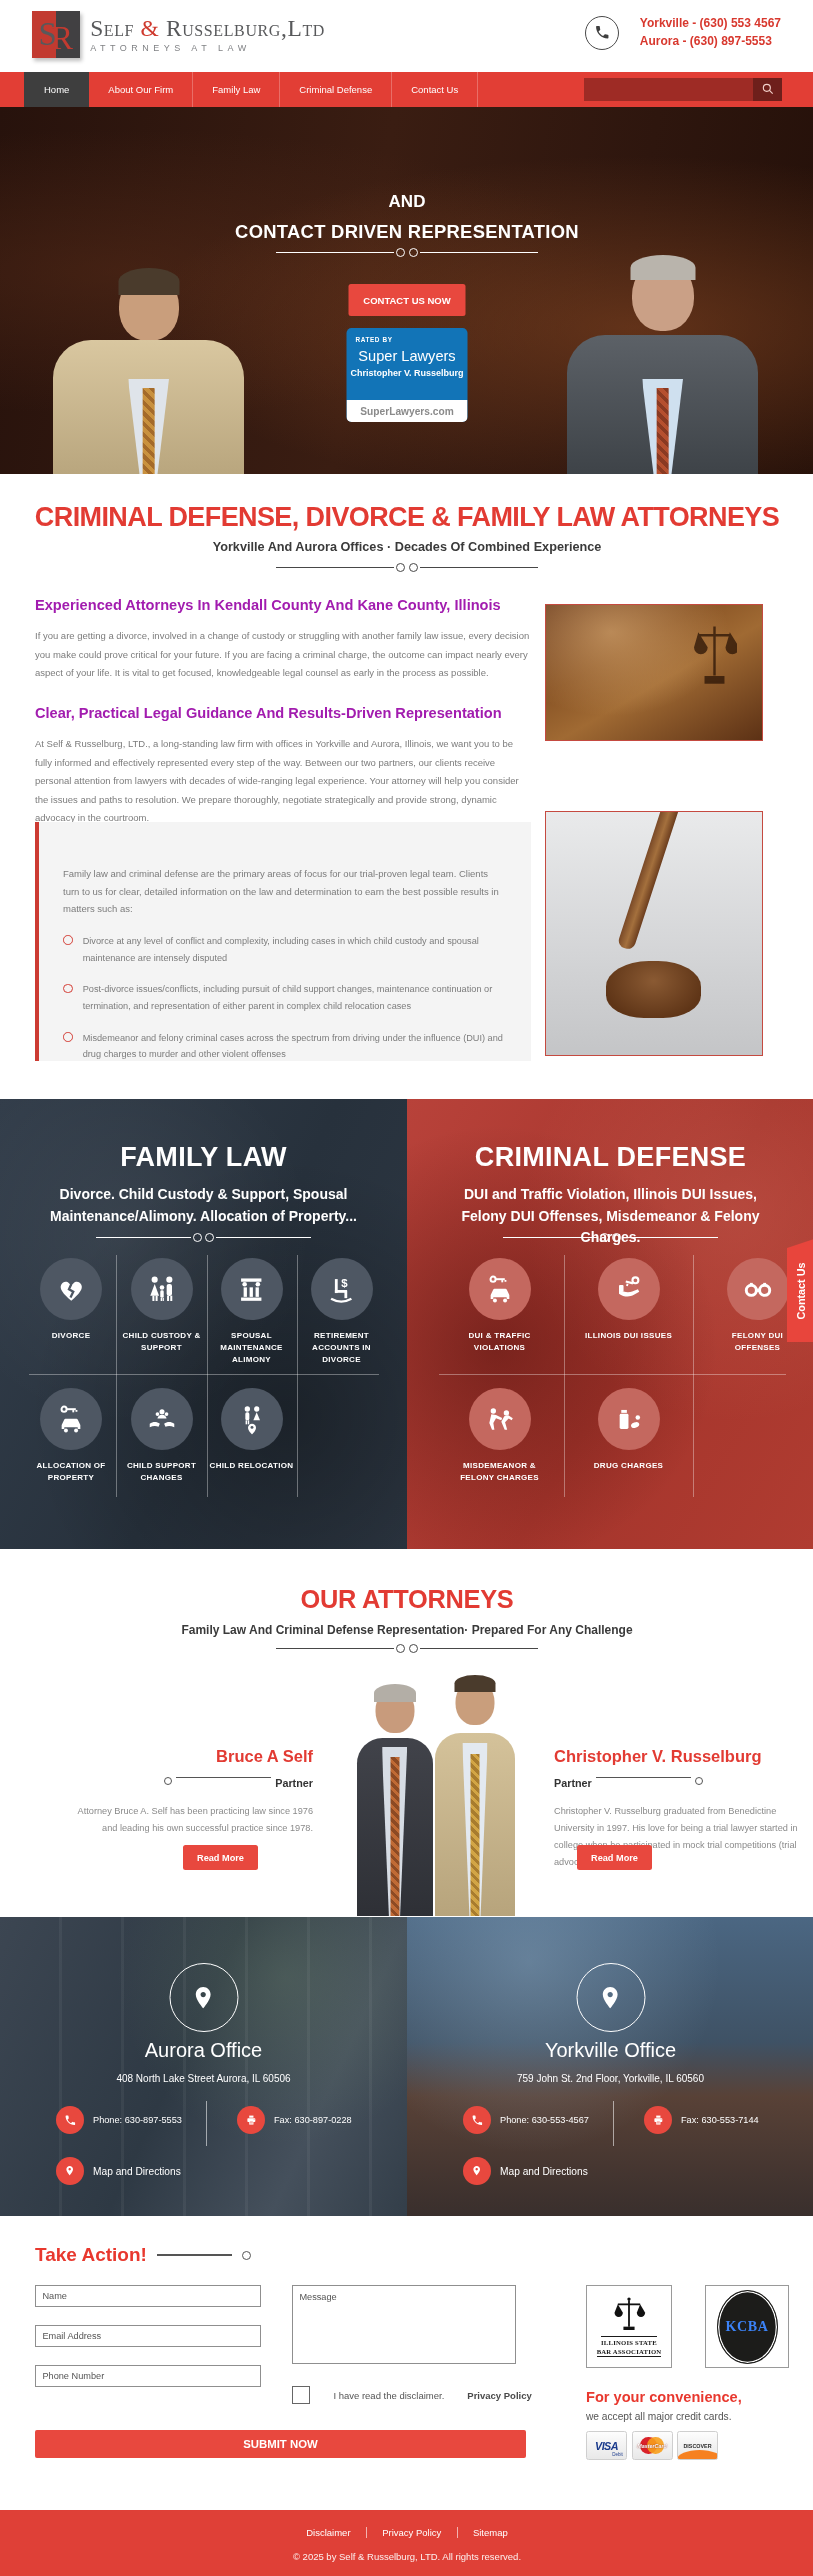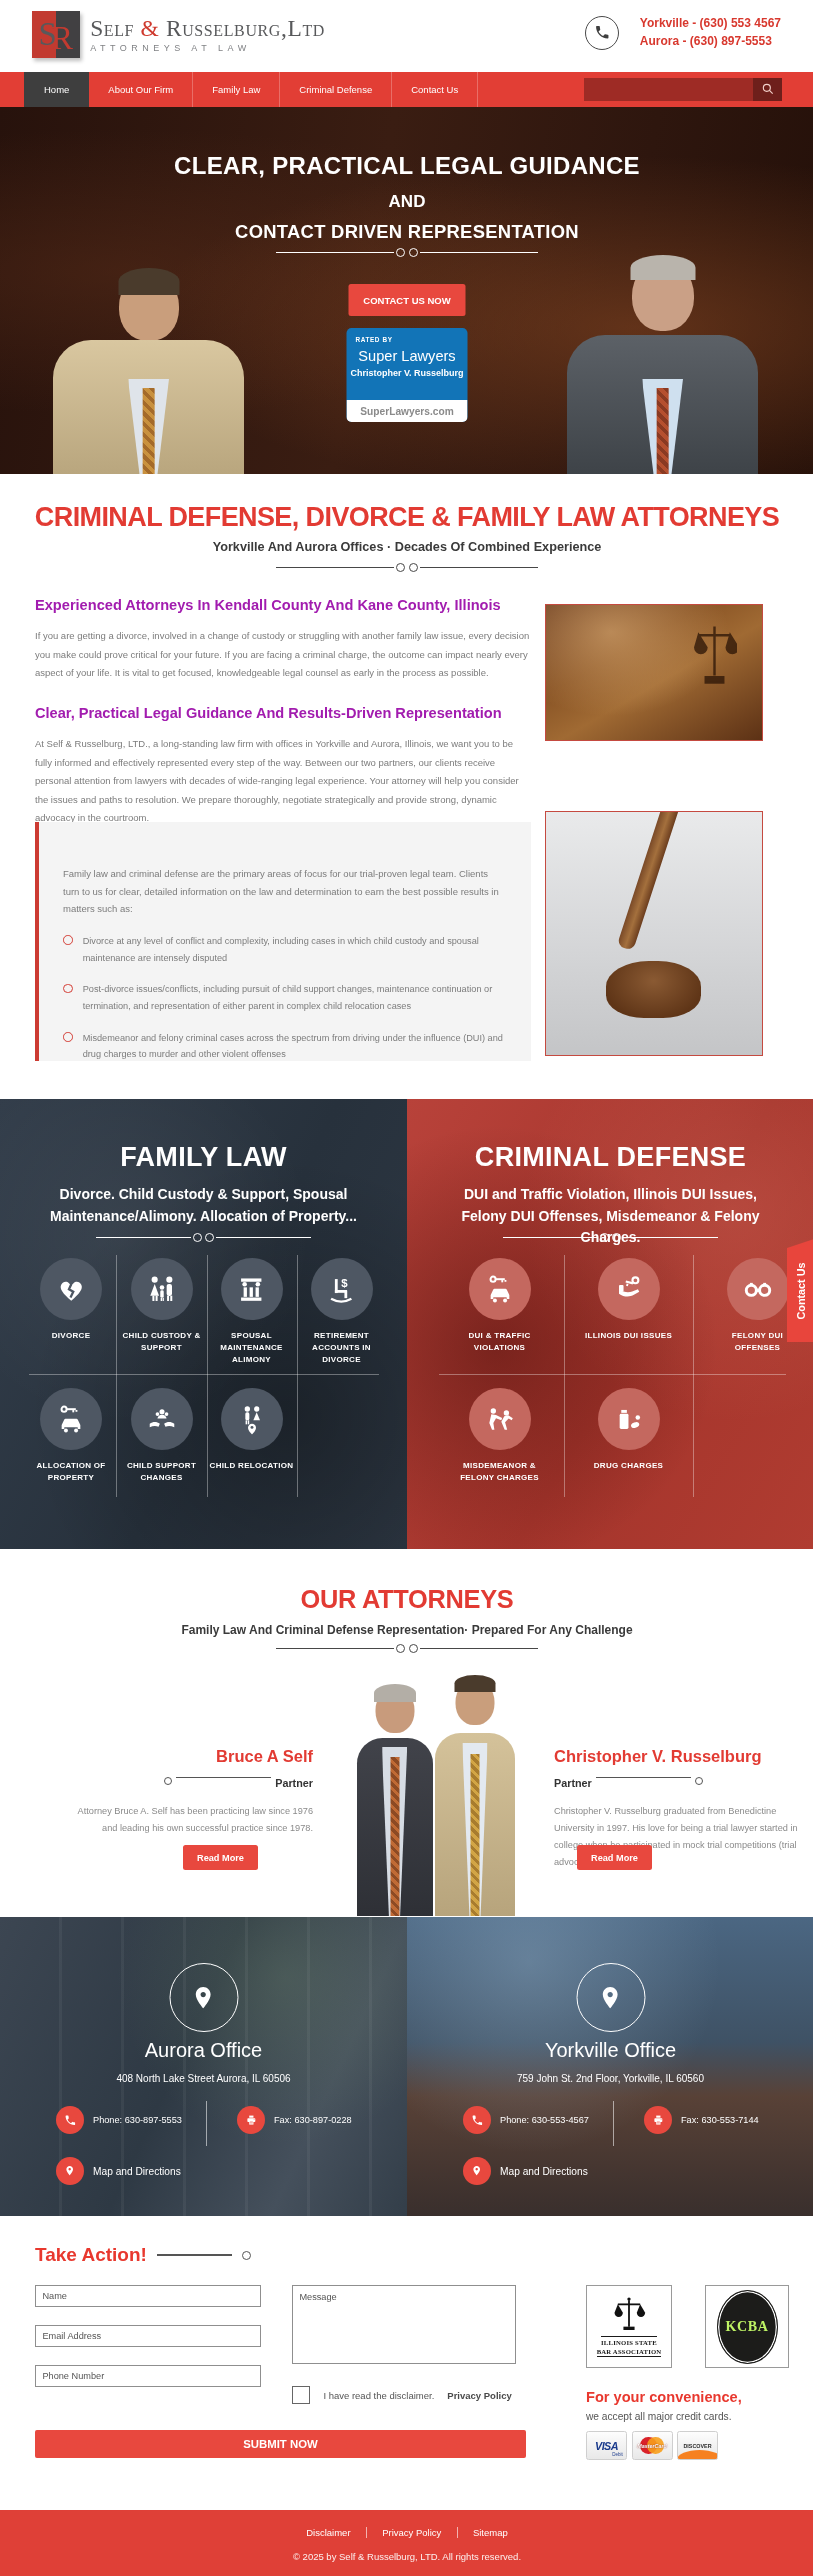--- a/index.html
+++ b/index.html
@@ -157,31 +157,31 @@
   .map-row { position:absolute; left:56px; top:240px; display:flex; align-items:center; gap:9px; cursor:pointer; }
 
   
   .action { height:294px; background:#fff; }
   .ta-title { position:absolute; left:35px; top:28px; font-size:19px; font-weight:bold; color:#e8382e; display:flex; align-items:center; gap:10.2px; }
   .ta-deco-ln { width:75px; height:1.3px; background:#555; }
   .ta-deco-c { width:9px; height:9px; border:1.3px solid #555; border-radius:50%; }
   .f-in { position:absolute; left:35px; width:226px; height:22px; border:1.3px solid #8f8f8f; padding:0 6.4px; font-size:9.2px; font-family:inherit; color:#444; outline:none; }
   .f-in::placeholder, .f-msg::placeholder { color:#555; }
   .f-msg { position:absolute; left:292px; top:69px; width:224px; height:79px; border:1.3px solid #8f8f8f; padding:6.4px; font-size:9.2px; font-family:inherit; color:#444; resize:none; outline:none; }
-  .chk-row { position:absolute; left:292px; top:170px; display:flex; align-items:center; gap:13px; font-size:9.5px; color:#555; }
+  .chk-row { position:absolute; left:292px; top:170px; display:flex; align-items:center; gap:23px; font-size:9.5px; color:#555; }
   .chk-row input { width:18.4px; height:18.4px; accent-color:#fff; border:1.3px solid #666; appearance:none; background:#fff; cursor:pointer; }
   .chk-row .pp { font-weight:bold; color:#4a4a4a; cursor:pointer; }
   .submit-btn { position:absolute; left:35px; top:214px; width:491px; height:28px; background:#e8483e; color:#fff; border:0; border-radius:1.9px; font-size:11.4px; font-weight:bold; font-family:inherit; cursor:pointer; }
   .assoc { position:absolute; top:69px; height:83px; border:0.6px solid #9a9a9a; background:#fff; display:flex; flex-direction:column; align-items:center; justify-content:center; }
   .isba { left:586px; width:86px; }
   .isba .it { font-family:"Liberation Serif",serif; font-size:6.7px; font-weight:bold; color:#1a1a1a; border-top:0.6px solid #1a1a1a; padding-top:1.3px; margin-top:1.3px; letter-spacing:0.2px; }
   .isba .it2 { border-bottom:0.6px solid #1a1a1a; padding-bottom:1.3px; border-top:0; margin-top:0.6px; }
   .kcba { left:705px; width:84px; }
   .kcba-oval { width:61px; height:74px; background:#1c1c1a; border-radius:50%; border:1.9px solid #1c1c1a; box-shadow:inset 0 0 0 1.3px #fff; display:flex; align-items:center; justify-content:center; }
-  .kcba-oval span { font-family:"Liberation Serif",serif; font-size:14px; font-weight:bold; color:#bef264; letter-spacing:0.6px; }
+  .kcba-oval span { font-family:"Liberation Serif",serif; font-size:14px; font-weight:bold; color:#3b82f6; letter-spacing:0.6px; }
   .conv-h { position:absolute; left:586px; top:173px; font-size:14.6px; font-weight:bold; color:#e8382e; }
   .conv-t { position:absolute; left:586px; top:195px; font-size:10.2px; color:#555; }
   .cards { position:absolute; left:586px; top:215px; display:flex; gap:4.5px; }
   .card { width:41px; height:29px; background:linear-gradient(#fdfdfd,#e8e8e8); border:0.6px solid #cfcfcf; border-radius:2.5px; position:relative; overflow:hidden; display:flex; align-items:center; justify-content:center; }
   .card-visa span { color:#1a3a8c; font-style:italic; font-weight:bold; font-size:10.8px; letter-spacing:-0.6px; }
   .card-visa small { position:absolute; right:3.2px; bottom:1.9px; font-size:4.5px; color:#1a3a8c; }
   .card-mc .cc1 { position:absolute; left:7.6px; width:16.5px; height:16.5px; border-radius:50%; background:#d9222a; }
   .card-mc .cc2 { position:absolute; right:7.6px; width:16.5px; height:16.5px; border-radius:50%; background:#f79e1b; opacity:.9; }
   .card-mc span { position:relative; color:#fff; font-size:5.4px; font-weight:bold; font-style:italic; text-shadow:0 0 1.3px #7a1a10; }
   .card-disc span { font-size:5.4px; font-weight:bold; color:#2a2a2a; z-index:1; }
@@ -251,21 +251,20 @@
       <div class="p-shirt"></div>
       <div class="p-tie" style="background:repeating-linear-gradient(45deg,#c9913e 0 3.8px,#a46a2a 3.8px 7.6px);"></div>
     </div>
     <div class="portrait" style="right:56px;width:191px;height:214px;">
       <div class="p-head" style="top:0;width:62px;height:71px;background:#caa086;"></div>
       <div class="p-hair" style="top:-5.1px;width:65px;height:25.4px;background:#b9b4ac;"></div>
       <div class="p-body" style="height:139px;background:linear-gradient(#5c6167,#3e4348);"></div>
       <div class="p-shirt" style="background:#cfe0ef;"></div>
       <div class="p-tie" style="background:repeating-linear-gradient(45deg,#b5502f 0 3.8px,#8a3a22 3.8px 7.6px);"></div>
     </div>
-    <h1>CLEAR, PRACTICAL LEGAL GUIDANCE</h1>
     <div class="h-and">AND</div>
     <div class="h-line3">CONTACT DRIVEN REPRESENTATION</div>
     <div class="sep hero-sep">
         <div class="ln"></div>
         <div class="c"></div>
         <div class="c"></div>
         <div class="ln"></div>
       </div>
     <button class="hero-cta">CONTACT US NOW</button>
     <div class="sl-badge">

